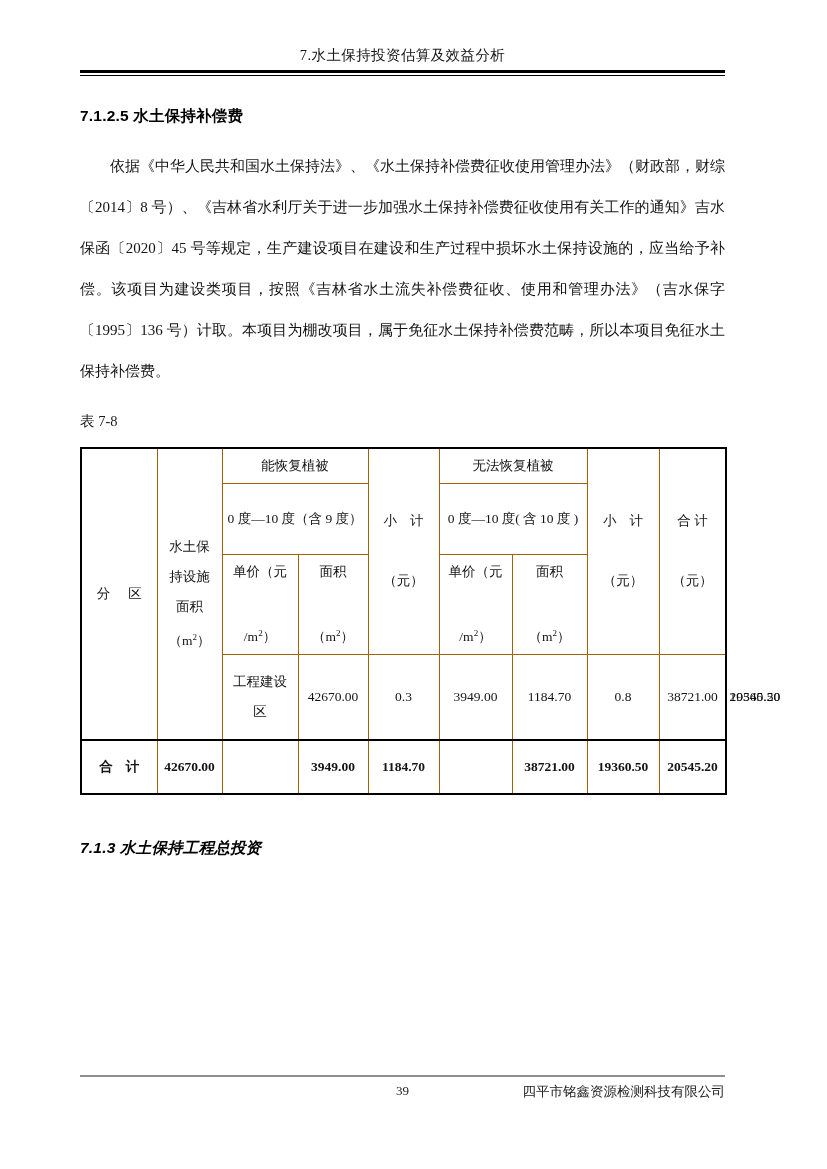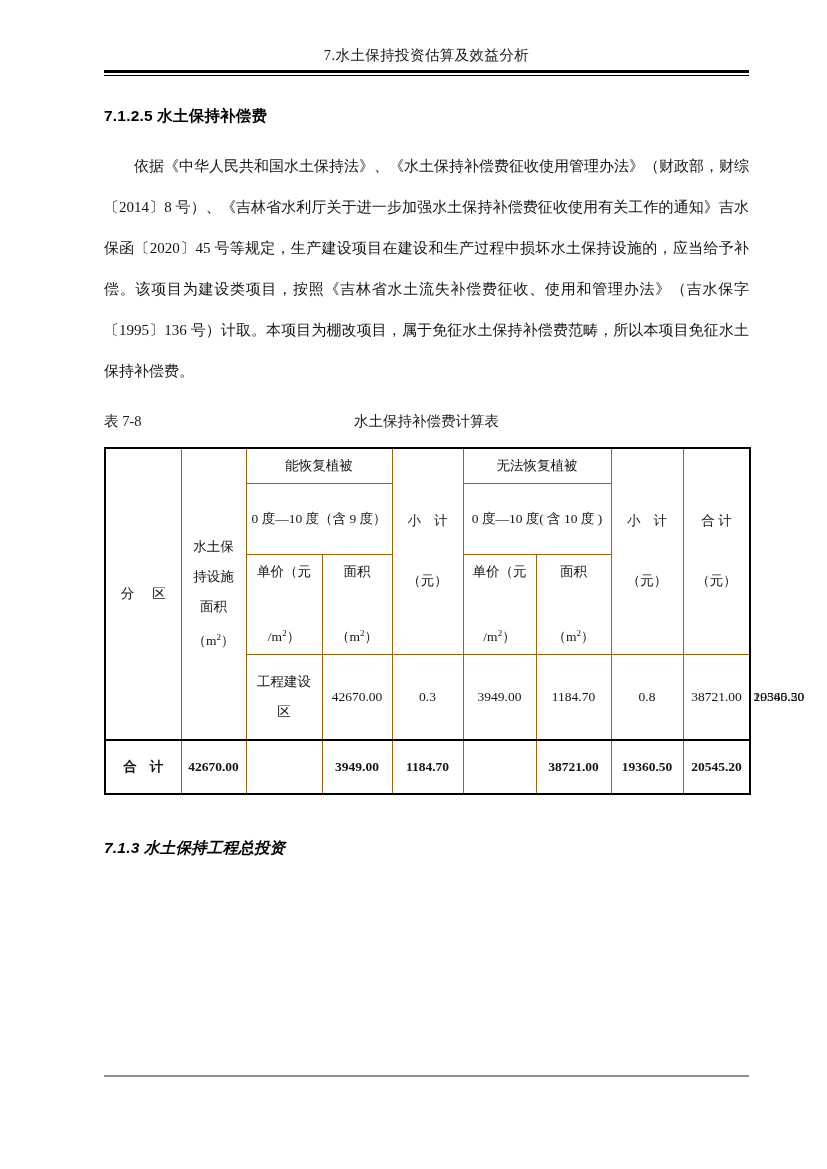--- a/index.html
+++ b/index.html
@@ -13,21 +13,21 @@
     height: 1169px;
     background: #ffffff;
     margin: 0 auto;
     box-sizing: border-box;
     font-family: "Liberation Serif", "DejaVu Serif", serif;
     color: #1a1a1a;
     overflow: hidden;
   }
   .content {
     position: absolute;
-    left: 104px;
+    left: 80px;
     top: 0;
     width: 645px;
     height: 958px;
   }
 
   
   .run-head {
     position: absolute;
     top: 46px;
     left: 0;
@@ -170,21 +170,20 @@
 
     <div class="run-head">7.水土保持投资估算及效益分析</div>
     <div class="head-rule thick"></div>
     <div class="head-rule thin"></div>
 
     <div class="h-sec" id="h-7125">7.1.2.5 水土保持补偿费</div>
     <div class="para" id="para-1">依据《中华人民共和国水土保持法》、《水土保持补偿费征收使用管理办法》（财政部，财综〔2014〕8 号）、《吉林省水利厅关于进一步加强水土保持补偿费征收使用有关工作的通知》吉水保函〔2020〕45 号等规定，生产建设项目在建设和生产过程中损坏水土保持设施的，应当给予补偿。该项目为建设类项目，按照《吉林省水土流失补偿费征收、使用和管理办法》（吉水保字〔1995〕136 号）计取。本项目为棚改项目，属于免征水土保持补偿费范畴，所以本项目免征水土保持补偿费。</div>
 
     <div class="tbl-caption">
       <span class="cap-no">表 7-8</span>
-      <span class="cap-title">水土保持补偿费计算表</span>
     </div>
 
     <div class="tbl-wrap">
       <table class="calc">
         <colgroup>
           <col style="width:76px">
           <col style="width:65px">
           <col style="width:76px">
           <col style="width:70px">
           <col style="width:71px">
@@ -273,15 +272,19 @@
             <td class="sep-strong">19360.50</td>
             <td class="sep-strong">20545.20</td>
           </tr>
         </tbody>
       </table>
     </div>
 
     <div class="h-sec" id="h-713">7.1.3 水土保持工程总投资</div>
 
     <div class="foot-rule"></div>
+    <div class="footer">
+      <span class="pg">39</span>
+      <span class="corp">四平市铭鑫资源检测科技有限公司</span>
+    </div>
 
   </div>
 </div>
 
 </body></html>

